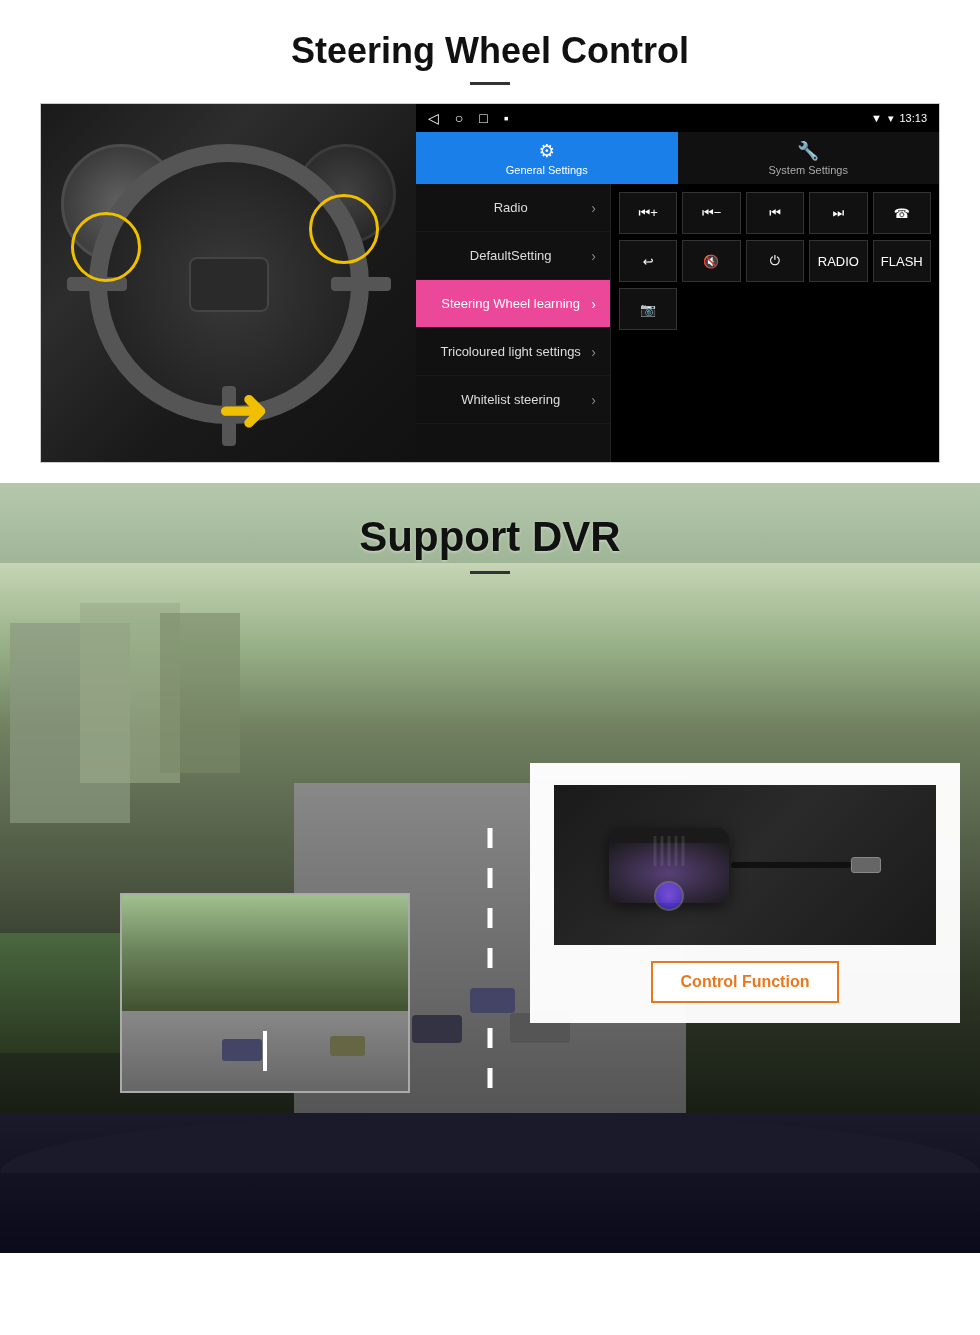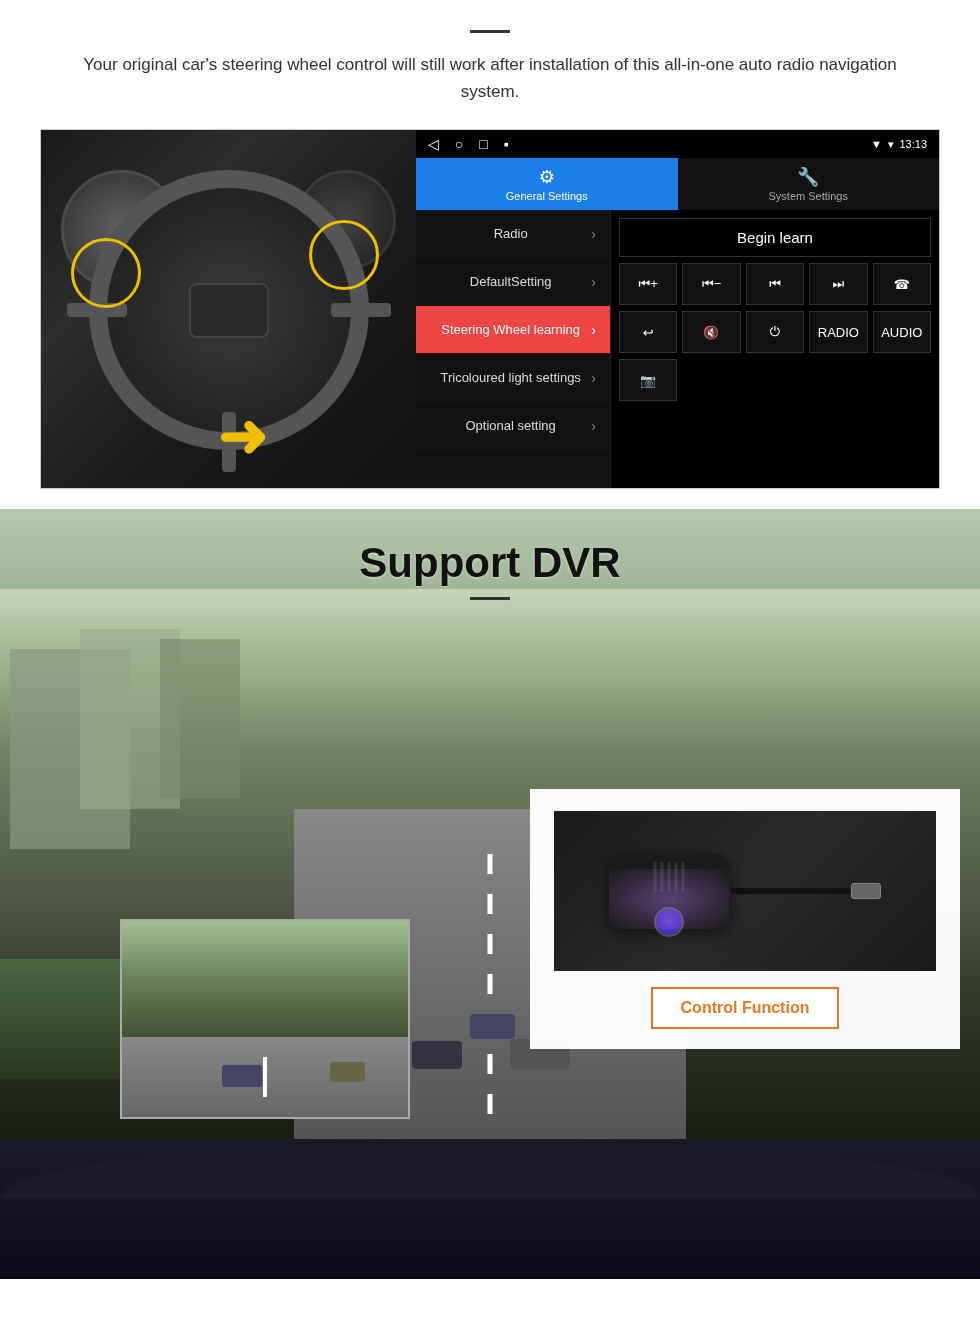--- a/index.html
+++ b/index.html
@@ -218,21 +218,21 @@
       display: flex;
       align-items: center;
       justify-content: space-between;
       padding: 0 14px;
       height: 48px;
       color: #ddd;
       font-size: 13px;
       border-bottom: 1px solid #1a1a1a;
     }
     .menu-item.active {
-      background: #ef4444;
+      background: #ec4899;
       color: #fff;
     }
     .menu-item-text { flex: 1; text-align: center; }
     .menu-chevron { color: #888; font-size: 14px; }
     .menu-item.active .menu-chevron { color: #fff; }
 
     
     .android-content {
       flex: 1;
       background: #000;
@@ -420,22 +420,22 @@
       top: 0; left: 0; right: 0;
       height: 60px;
       background: #1a1a2a;
       border-radius: 50% 50% 0 0 / 100% 100% 0 0;
     }
   </style>
 </head>
 <body>
 
 <section class="section-swc">
+  <h1 class="section-title">Steering Wheel Control</h1>
   <div class="title-divider"></div>
-  <p class="section-subtitle">Your original car's steering wheel control will still work after installation of this all-in-one auto radio navigation system.</p>
 
   <div class="swc-panel">
 
     <div class="swc-left">
 
       <div class="sw-dial-left"></div>
       <div class="sw-dial-right"></div>
 
       <div class="steering-wheel-bg">
         <div class="sw-circle-outer">
@@ -492,42 +492,41 @@
           </div>
           <div class="menu-item active">
             <span class="menu-item-text">Steering Wheel learning</span>
             <span class="menu-chevron">›</span>
           </div>
           <div class="menu-item">
             <span class="menu-item-text">Tricoloured light settings</span>
             <span class="menu-chevron">›</span>
           </div>
           <div class="menu-item">
-            <span class="menu-item-text">Optional setting</span>
+            <span class="menu-item-text">Whitelist steering</span>
             <span class="menu-chevron">›</span>
           </div>
         </div>
 
         <div class="android-content">
-          <div class="begin-learn-btn">Begin learn</div>
 
           <div style="display:grid;grid-template-columns:repeat(5,1fr);gap:5px;">
             <div class="ctrl-btn">⏮+</div>
             <div class="ctrl-btn">⏮−</div>
             <div class="ctrl-btn">⏮</div>
             <div class="ctrl-btn">⏭</div>
             <div class="ctrl-btn">☎</div>
           </div>
 
           <div style="display:grid;grid-template-columns:repeat(5,1fr);gap:5px;">
             <div class="ctrl-btn">↩</div>
             <div class="ctrl-btn">🔇</div>
             <div class="ctrl-btn">⏻</div>
             <div class="ctrl-btn">RADIO</div>
-            <div class="ctrl-btn">AUDIO</div>
+            <div class="ctrl-btn">FLASH</div>
           </div>
 
 
           <div style="display:grid;grid-template-columns:repeat(5,1fr);gap:5px;">
             <div class="ctrl-btn">📷</div>
           </div>
         </div>
       </div>
     </div>
   </div>

